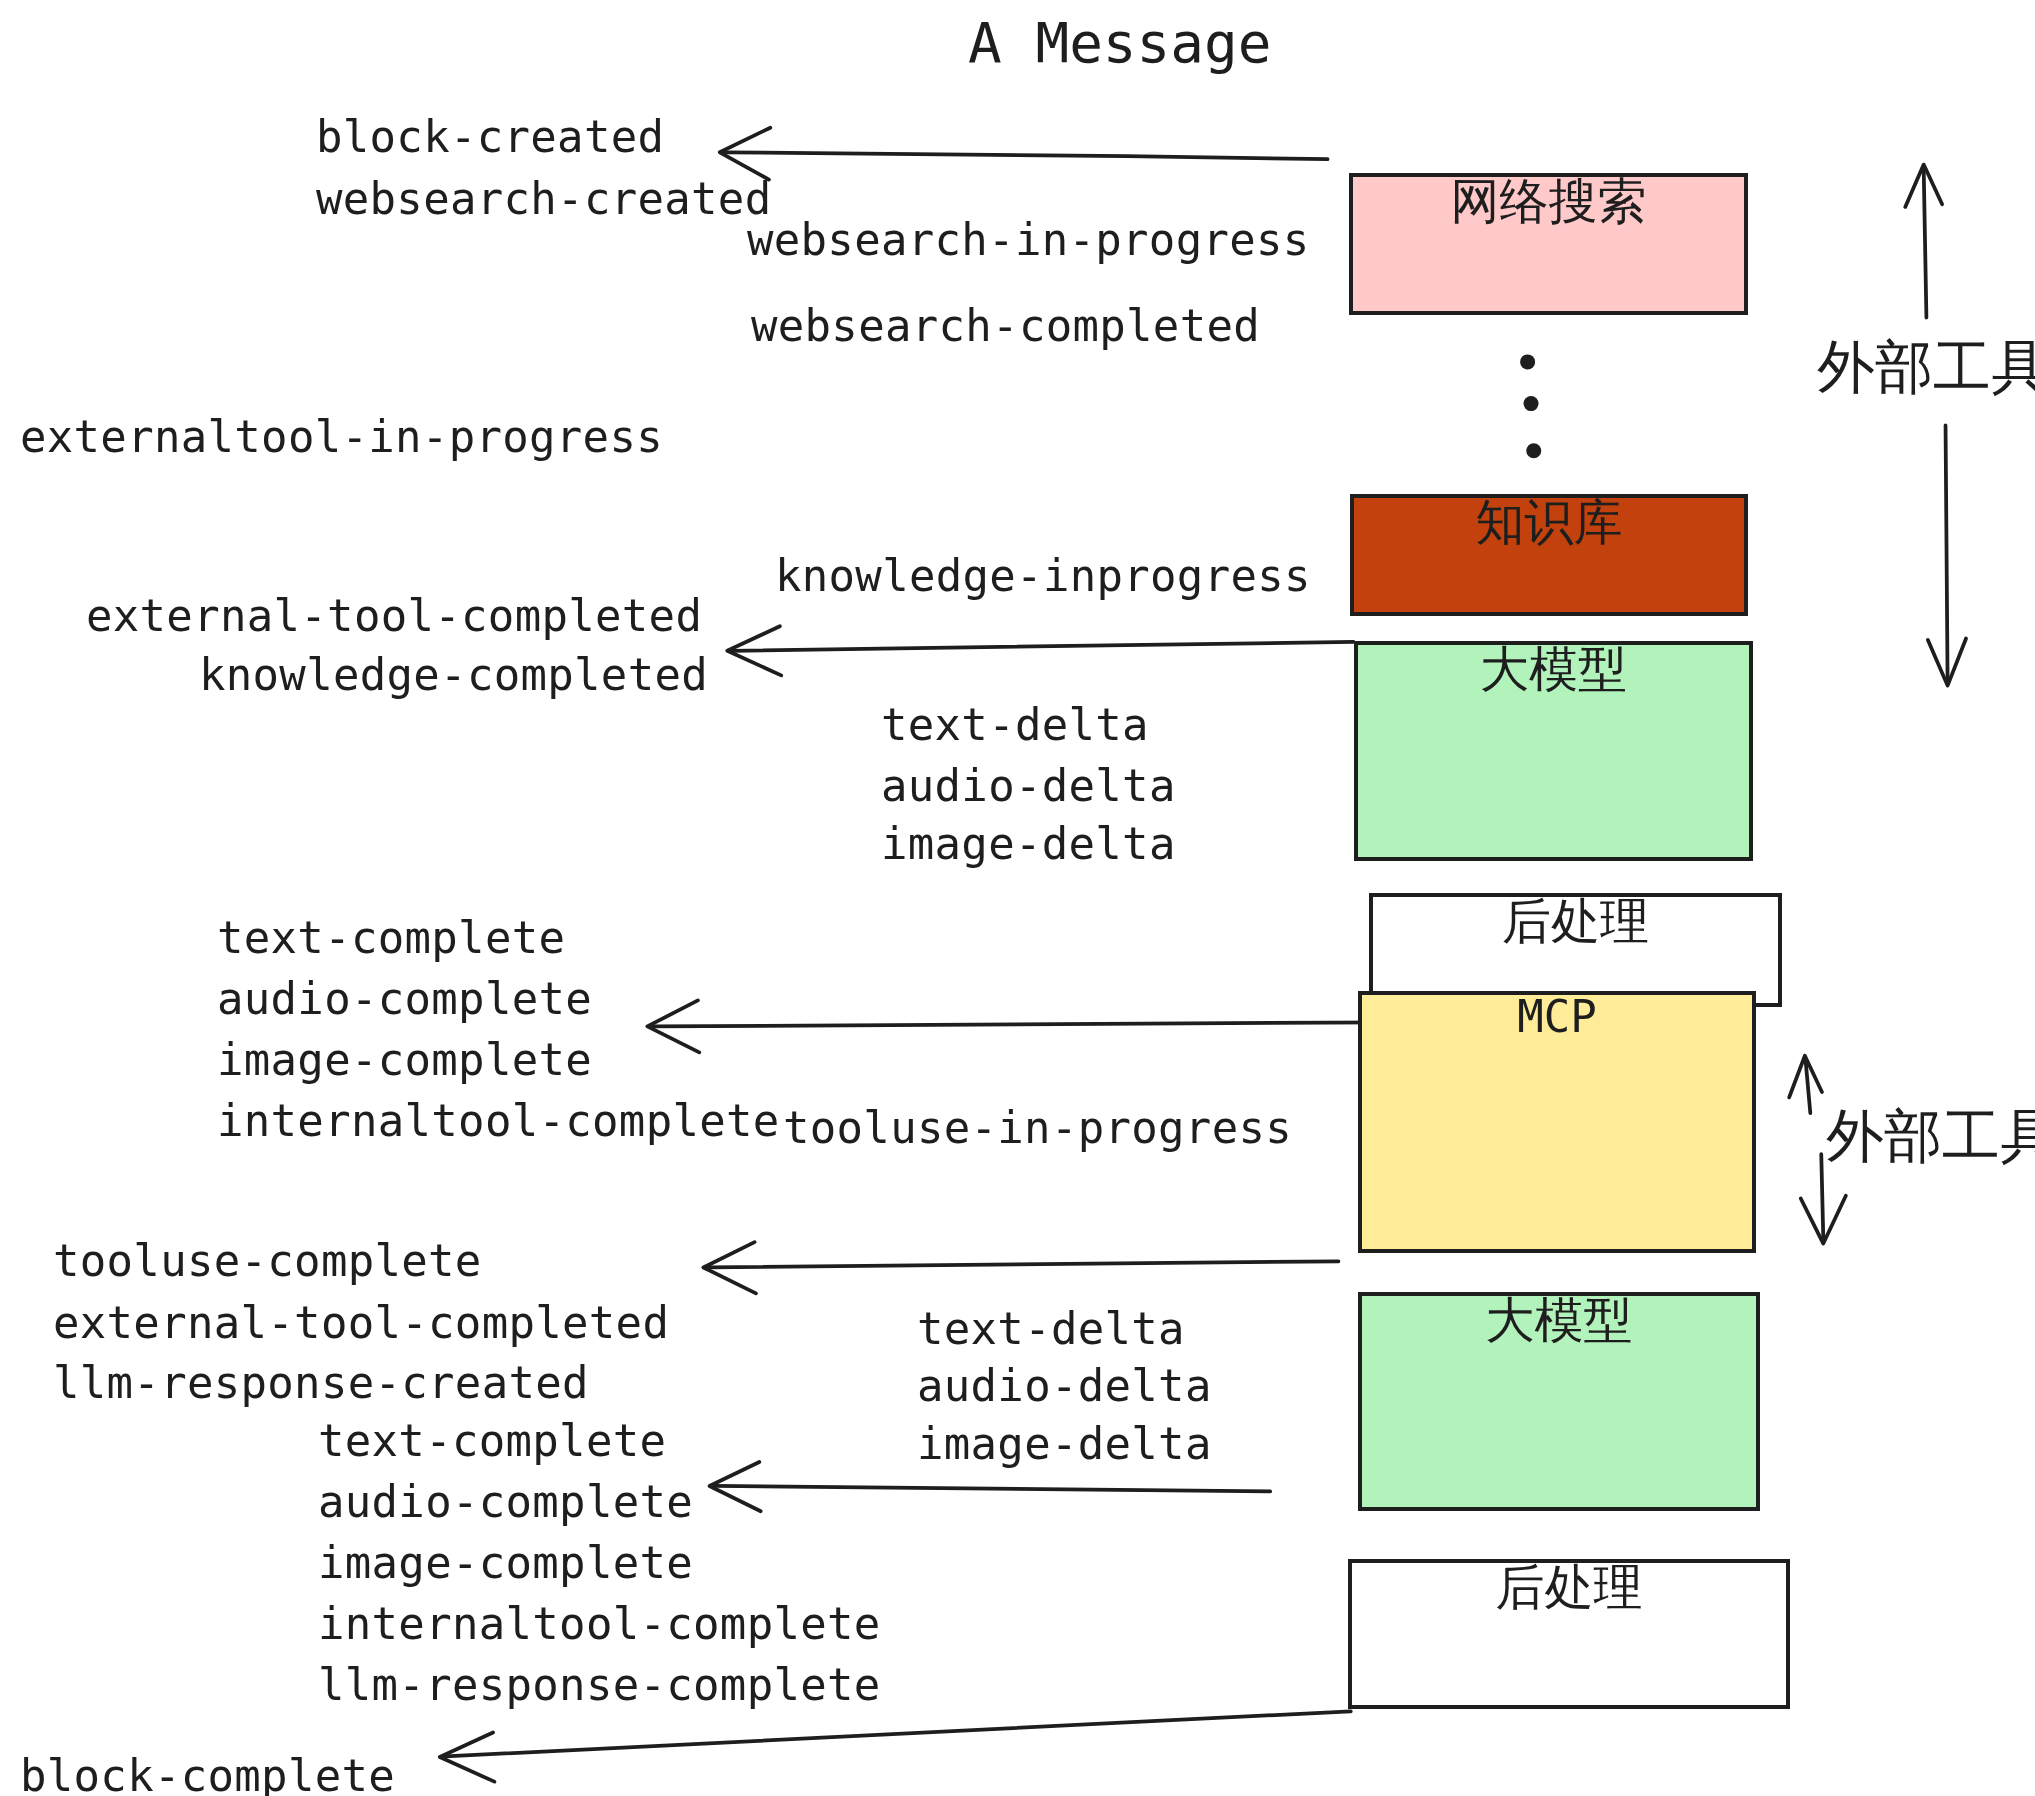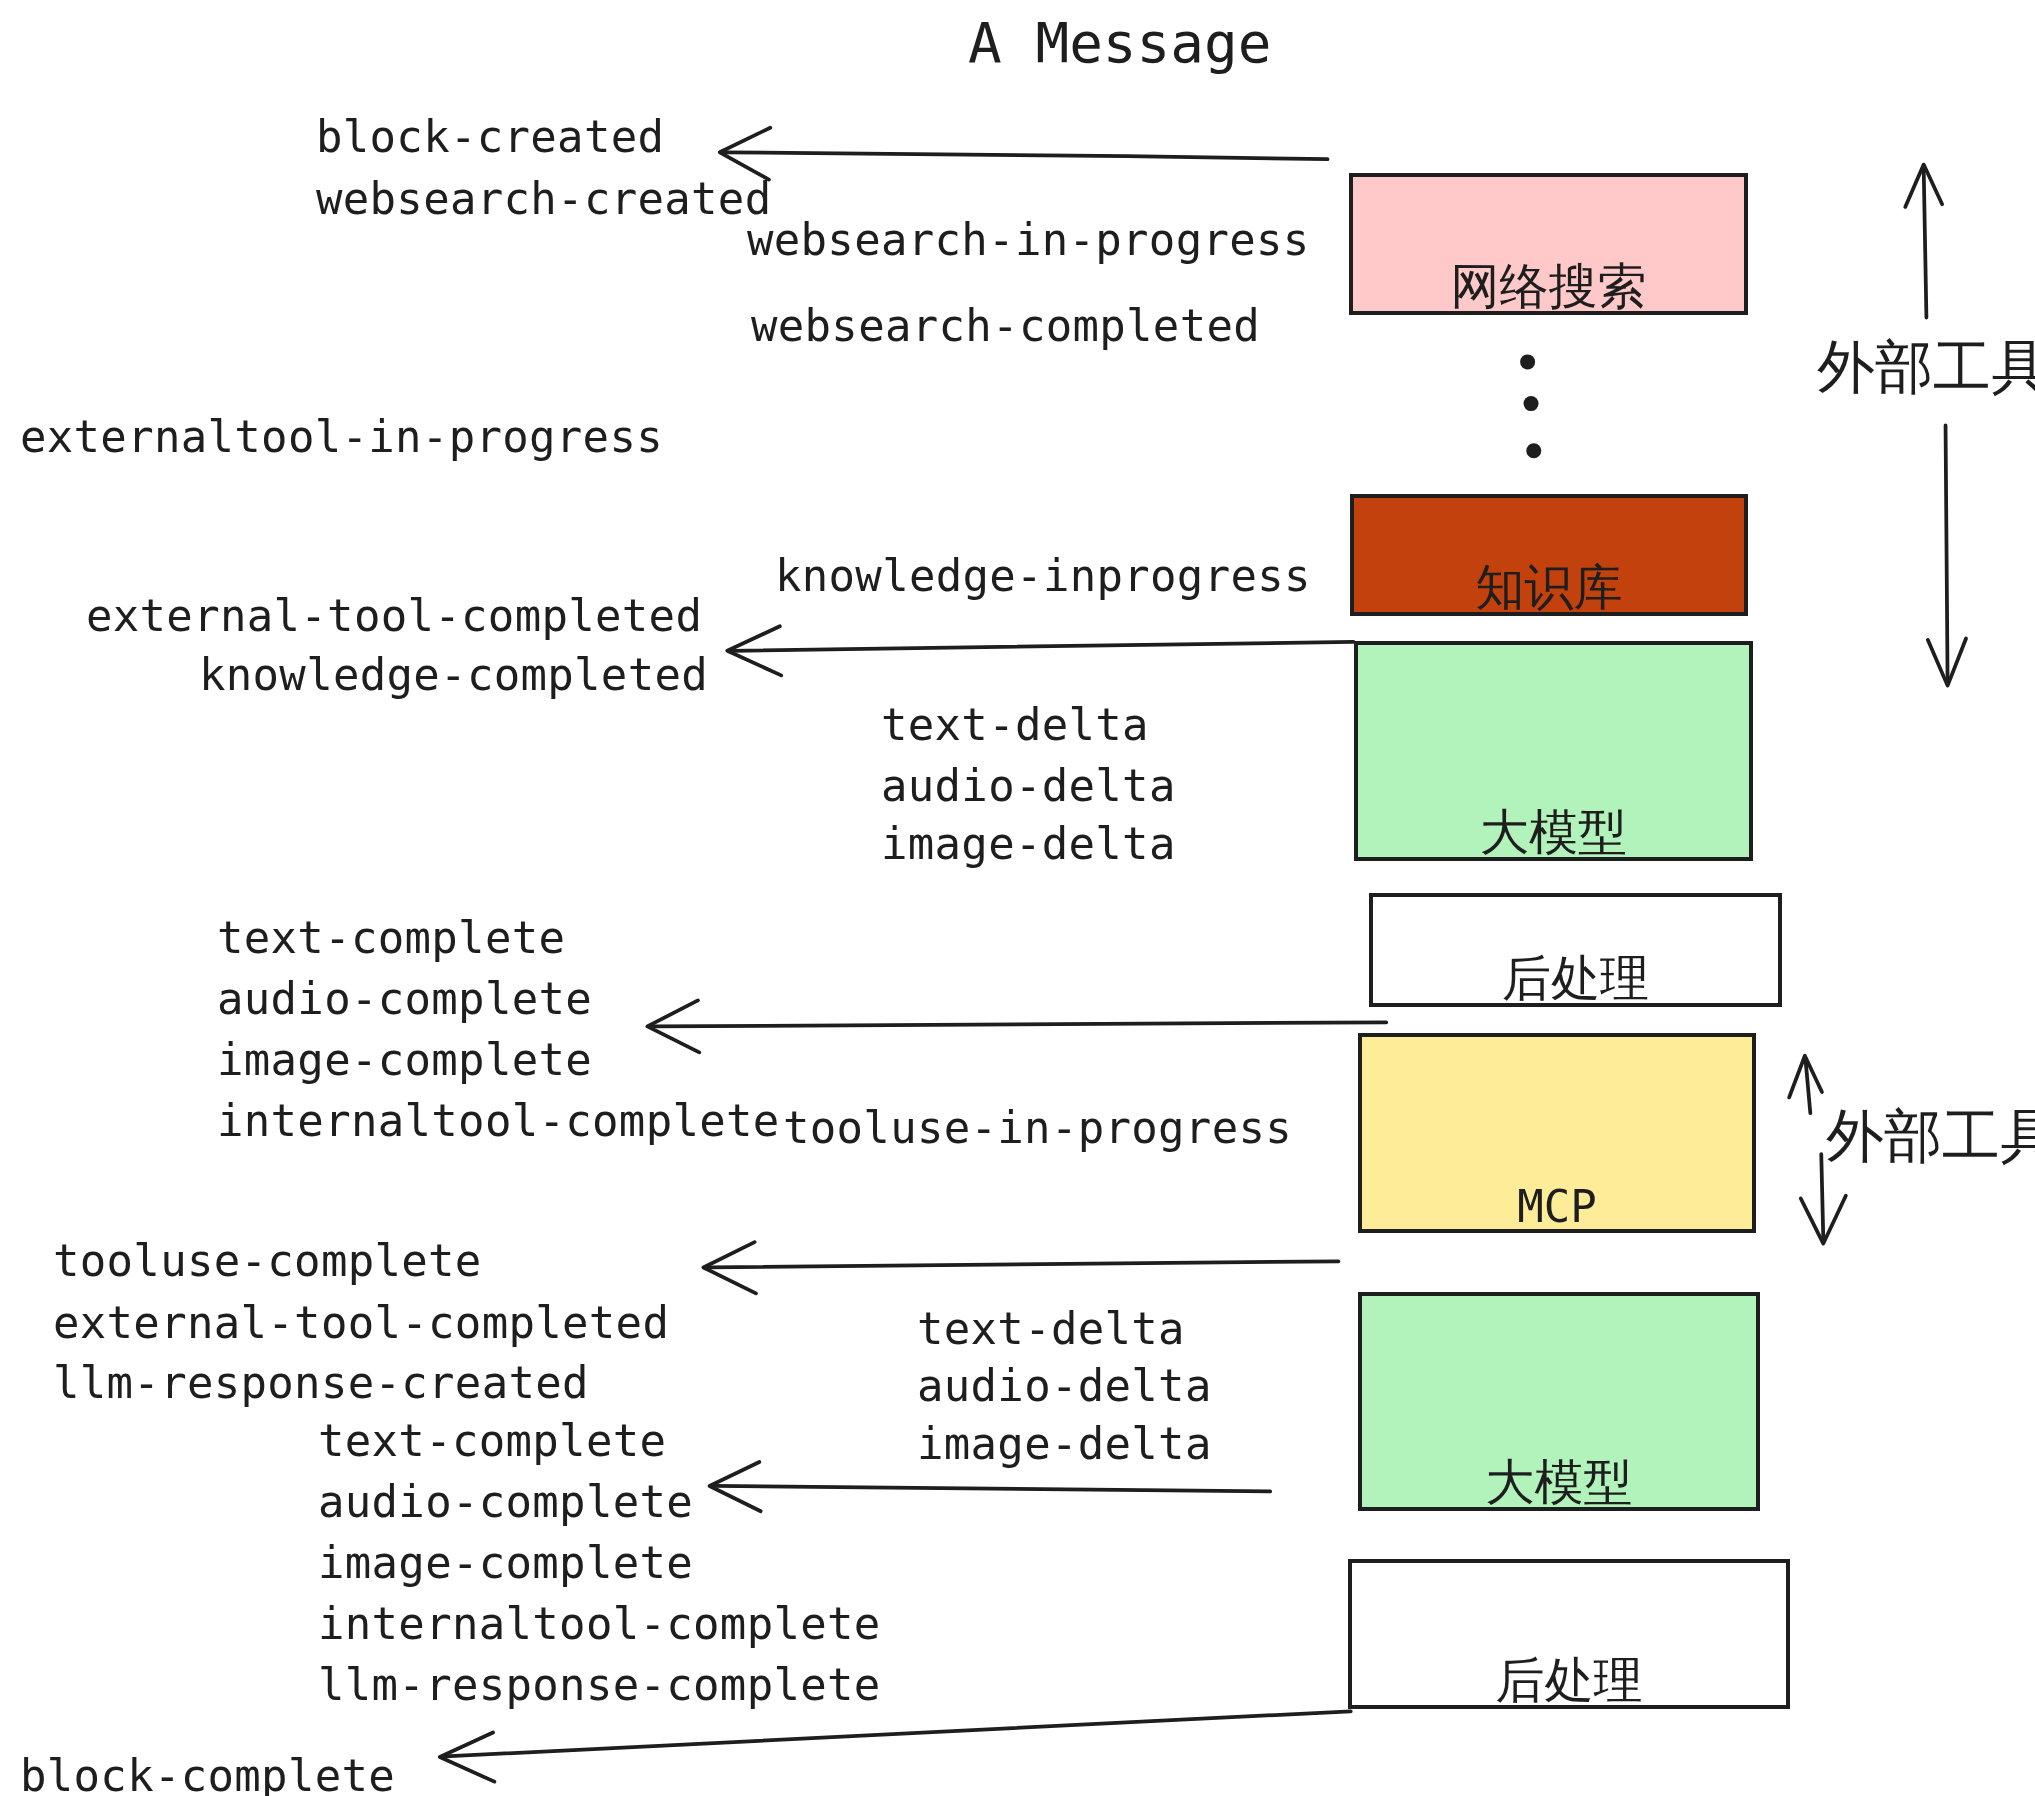--- a/index.html
+++ b/index.html
@@ -21,21 +21,21 @@
   .ev{
     position:absolute;
     font-size:44px;line-height:44px;white-space:pre;
     letter-spacing:0.3px;
     margin-top:16px;
   }
   .box{
     position:absolute;
     border:4.1px solid #1e1e1e;
     box-sizing:border-box;
-    display:flex;align-items:flex-end;justify-content:center;
+    display:flex;align-items:flex-start;justify-content:center;
   }
   .cjk{
     font-family:"Liberation Sans",sans-serif;
     font-size:49px;line-height:49px;
     color:#1e1e1e;white-space:pre;
   }
   .mcp-label{font-size:44px;line-height:44px;font-family:"DejaVu Sans Mono","Liberation Mono",monospace;}
   .side-label{
     position:absolute;
     font-family:"Liberation Sans",sans-serif;
@@ -121,21 +121,21 @@
   </div>
   <div class="box" style="left: 1350px; top: 494px; width: 398px; height: 122px; background: #c2410c;">
     <span class="cjk">知识库</span>
   </div>
   <div class="box" style="left: 1354px; top: 641px; width: 399px; height: 220px; background: rgb(178, 242, 187);">
     <span class="cjk">大模型</span>
   </div>
   <div class="box" style="left: 1369px; top: 893px; width: 413px; height: 114px; background: rgb(255, 255, 255);">
     <span class="cjk">后处理</span>
   </div>
-  <div class="box" style="left: 1358px; top: 1033px; width: 398px; height: 200px; background: rgb(255, 236, 153);">
+  <div class="box" style="left: 1358px; top: 991px; width: 398px; height: 262px; background: rgb(255, 236, 153);">
     <span class="cjk mcp-label">MCP</span>
   </div>
   <div class="box" style="left: 1358px; top: 1292px; width: 402px; height: 219px; background: rgb(178, 242, 187);">
     <span class="cjk">大模型</span>
   </div>
   <div class="box" style="left: 1348px; top: 1559px; width: 442px; height: 150px; background: rgb(255, 255, 255);">
     <span class="cjk">后处理</span>
   </div>
 
   <div class="side-label" style="left:1817px;top:342px">外部工具</div>

